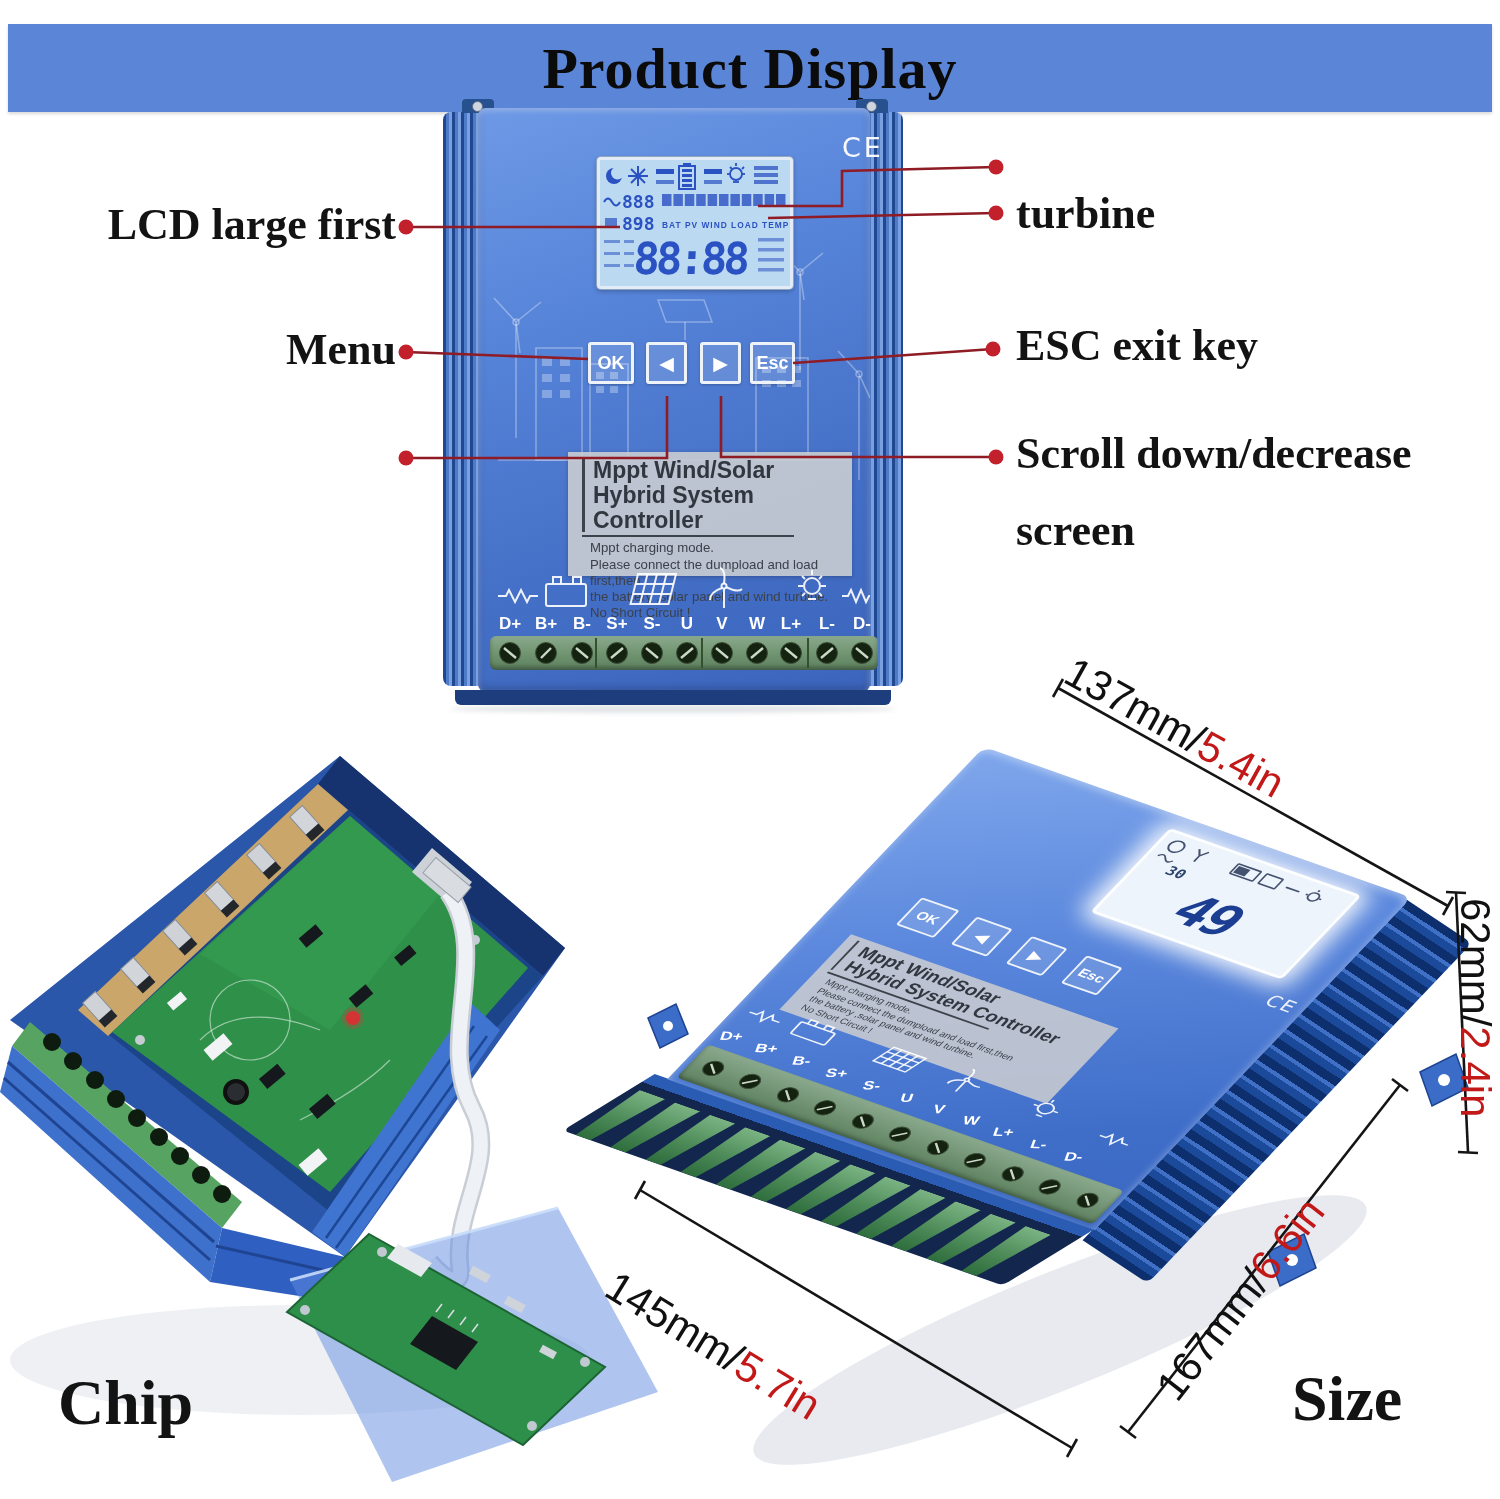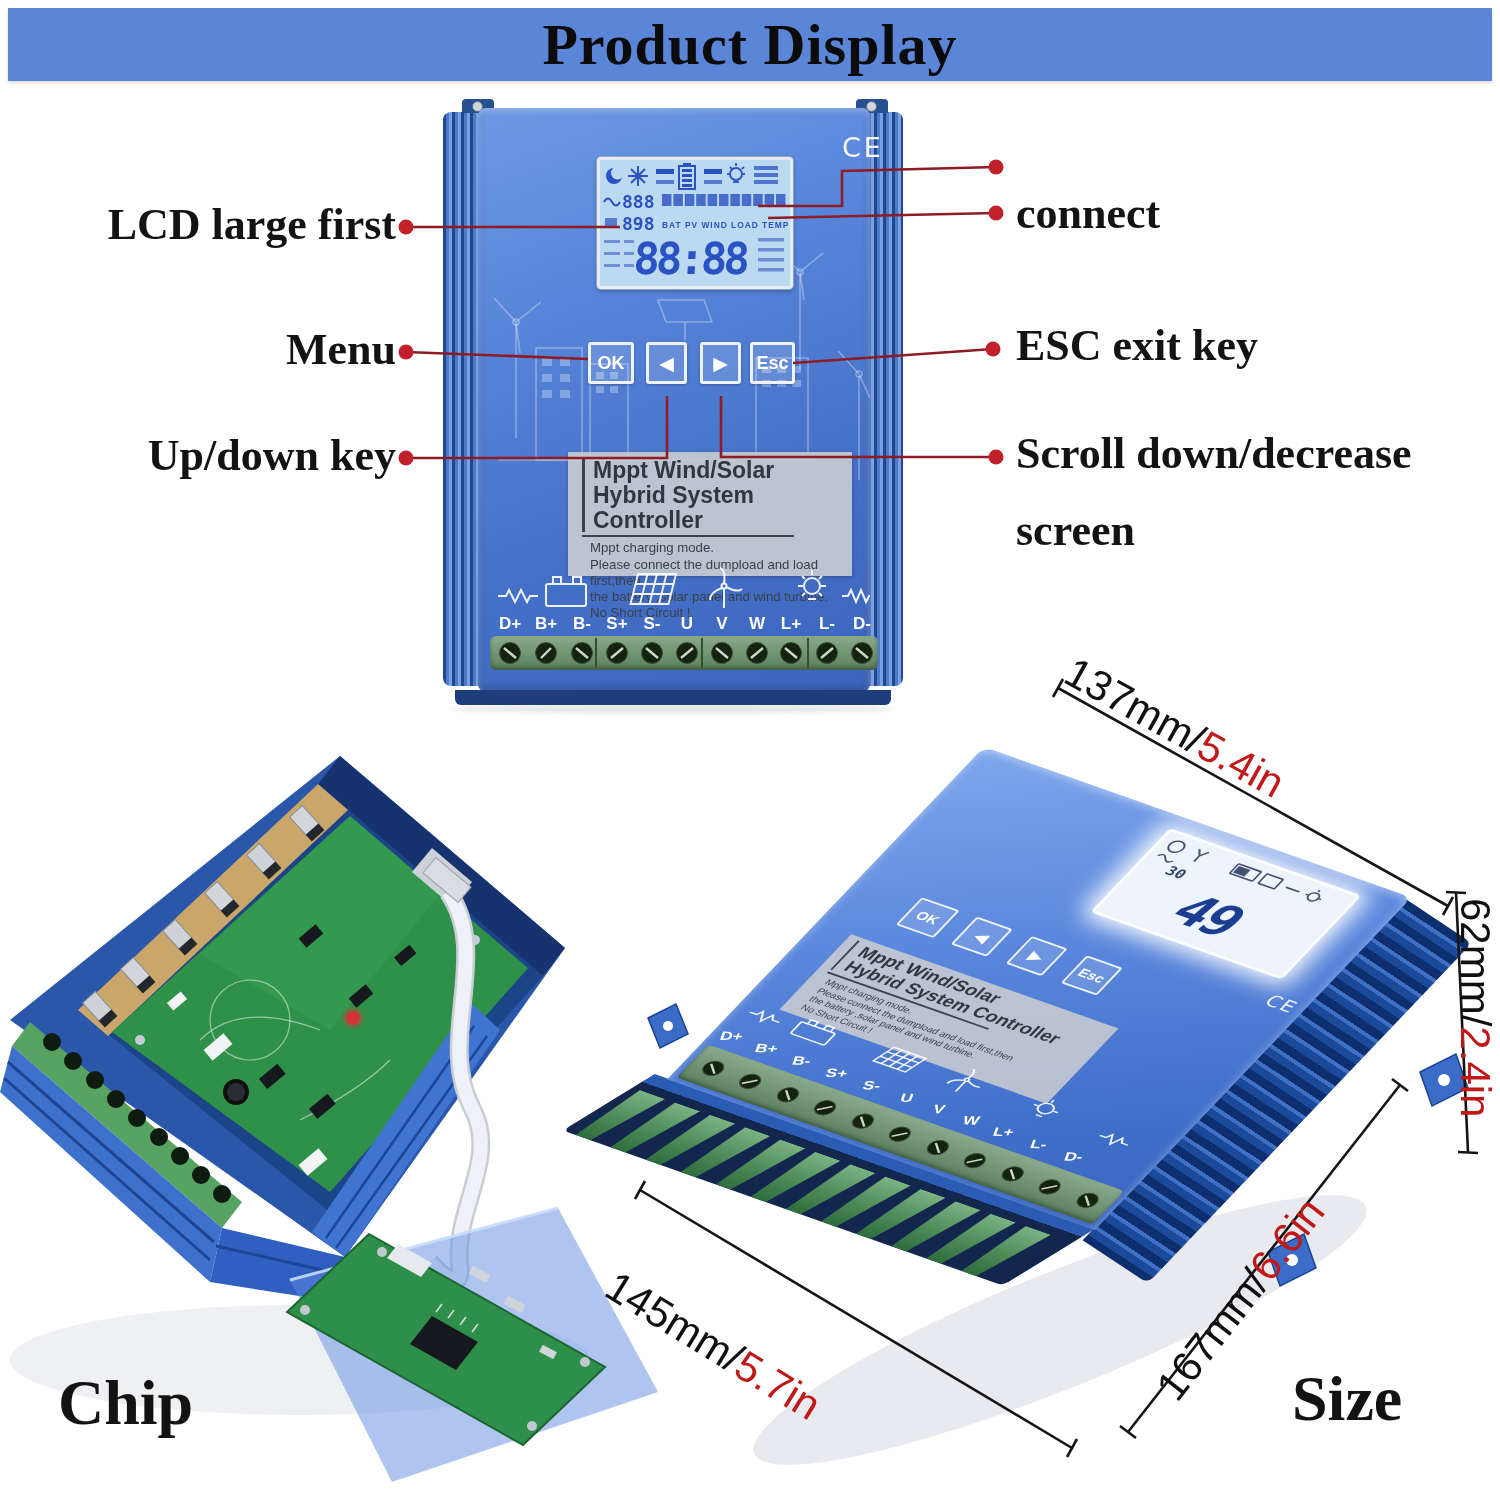--- a/index.html
+++ b/index.html
@@ -1,19 +1,19 @@
 <!DOCTYPE html>
 <html><head>
 <meta charset="utf-8">
 <style>
   html,body{margin:0;padding:0;background:#fff;}
   #canvas{position:relative;width:1500px;height:1499px;background:#fff;overflow:hidden;
           font-family:"Liberation Serif",serif;}
   
-  .banner{position:absolute;left:8px;top:8px;width:1484px;height:73px;background:#5b86d8;
+  .banner{position:absolute;left:8px;top:24px;width:1484px;height:88px;background:#5b86d8;
           display:flex;align-items:center;justify-content:center;box-shadow:0 2px 3px rgba(0,0,0,.15);}
   .banner-title{font-size:58px;font-weight:700;color:#0b0b0b;letter-spacing:1px;}
   
   .lbl{position:absolute;font-size:44px;font-weight:700;color:#131313;white-space:nowrap;}
   .lbl.left{left:0;width:396px;text-align:right;}
   .lbl.right{left:1016px;text-align:left;}
   
   .fin{position:absolute;width:38px;height:574px;top:112px;
        background:repeating-linear-gradient(90deg,#1f4890 0 3px,#4e7bc8 3px 6px,#7ba0e2 6px 9px);}
   .fin-left{left:443px;border-radius:8px 0 0 8px;}
@@ -325,22 +325,21 @@
           </g>
         </svg>
       </div>
     </div>
     <div class="front-bottom"></div>
     <div class="front-shadow"></div>
   </div>
 
   <div class="lbl left" style="top:199px;">LCD large first</div>
   <div class="lbl left" style="top:324px;">Menu</div>
-  <div class="lbl left" style="top:430px;">Up/down key</div>
-  <div class="lbl right" style="top:188px;">connect</div>
+  <div class="lbl right" style="top:188px;">turbine</div>
   <div class="lbl right" style="top:428px;">Scroll down/decrease</div>
   <div class="lbl right" style="top:320px;">ESC exit key</div>
   <div class="lbl right" style="top:505px;">screen</div>
 
   <svg class="overlay" width="1500" height="1499">
     <g stroke="#8f1b24" stroke-width="2.6" fill="none">
       <path d="M406,227 H620"></path>
       <path d="M406,352 L588,359"></path>
       <path d="M406,458 H667 V396"></path>
       <path d="M758,206 H842 V171 L996,167"></path>

